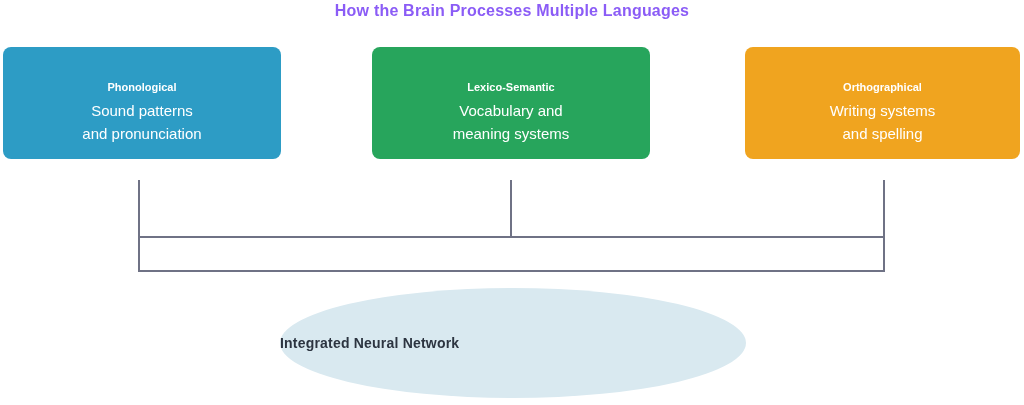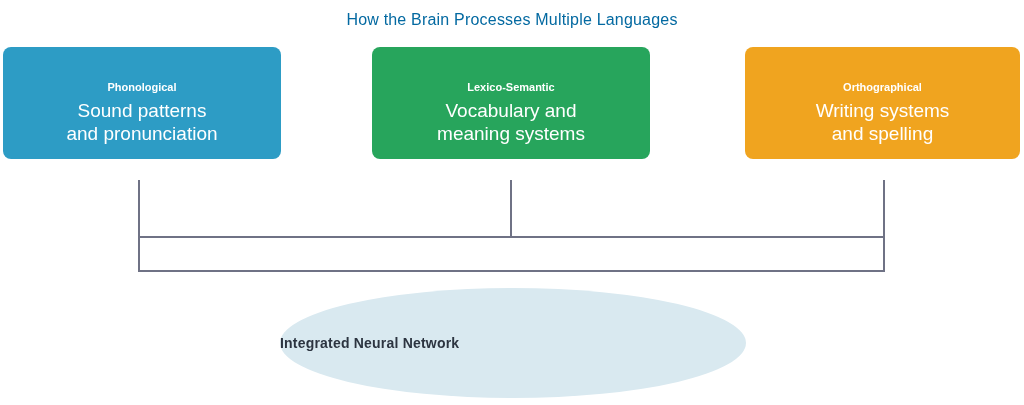--- a/index.html
+++ b/index.html
@@ -9,28 +9,28 @@
   .canvas {
     position: relative;
     width: 1024px;
     height: 405px;
     background: #ffffff;
     overflow: hidden;
   }
 
   .diagram-title {
     position: absolute;
-    top: 9px;
+    top: 0px;
     left: 0;
     width: 100%;
     text-align: center;
     font-size: 16px;
-    font-weight: normal;
+    font-weight: bold;
     line-height: 22px;
-    color: #0369a1;
+    color: #8b5cf6;
     letter-spacing: 0.2px;
   }
 
   .node {
     position: absolute;
     top: 47px;
     height: 112px;
     border-radius: 8px;
     display: flex;
     flex-direction: column;
@@ -39,21 +39,21 @@
     padding-top: 14px;
     row-gap: 9px;
     color: #ffffff;
     text-align: center;
   }
   .node-phonological   { left: 3px;   width: 278px; }
   .node-lexico         { left: 372px; width: 278px; }
   .node-orthographical { left: 745px; width: 275px; }
 
   .node-title { font-size: 11px; font-weight: bold; line-height: 16px; }
-  .node-sub   { font-size: 19px; line-height: 14px; }
+  .node-sub   { font-size: 15px; line-height: 14px; }
 
   .connector { position: absolute; background: #6f7285; }
   .conn-v1 { left: 138px; top: 180px; width: 2px; height: 92px; }
   .conn-v2 { left: 510px; top: 180px; width: 2px; height: 58px; }
   .conn-v3 { left: 883px; top: 180px; width: 2px; height: 92px; }
   .conn-h1 { left: 138px; top: 236px; width: 747px; height: 2px; }
   .conn-h2 { left: 138px; top: 270px; width: 747px; height: 2px; }
 
   .integration-ellipse {
     position: absolute;

